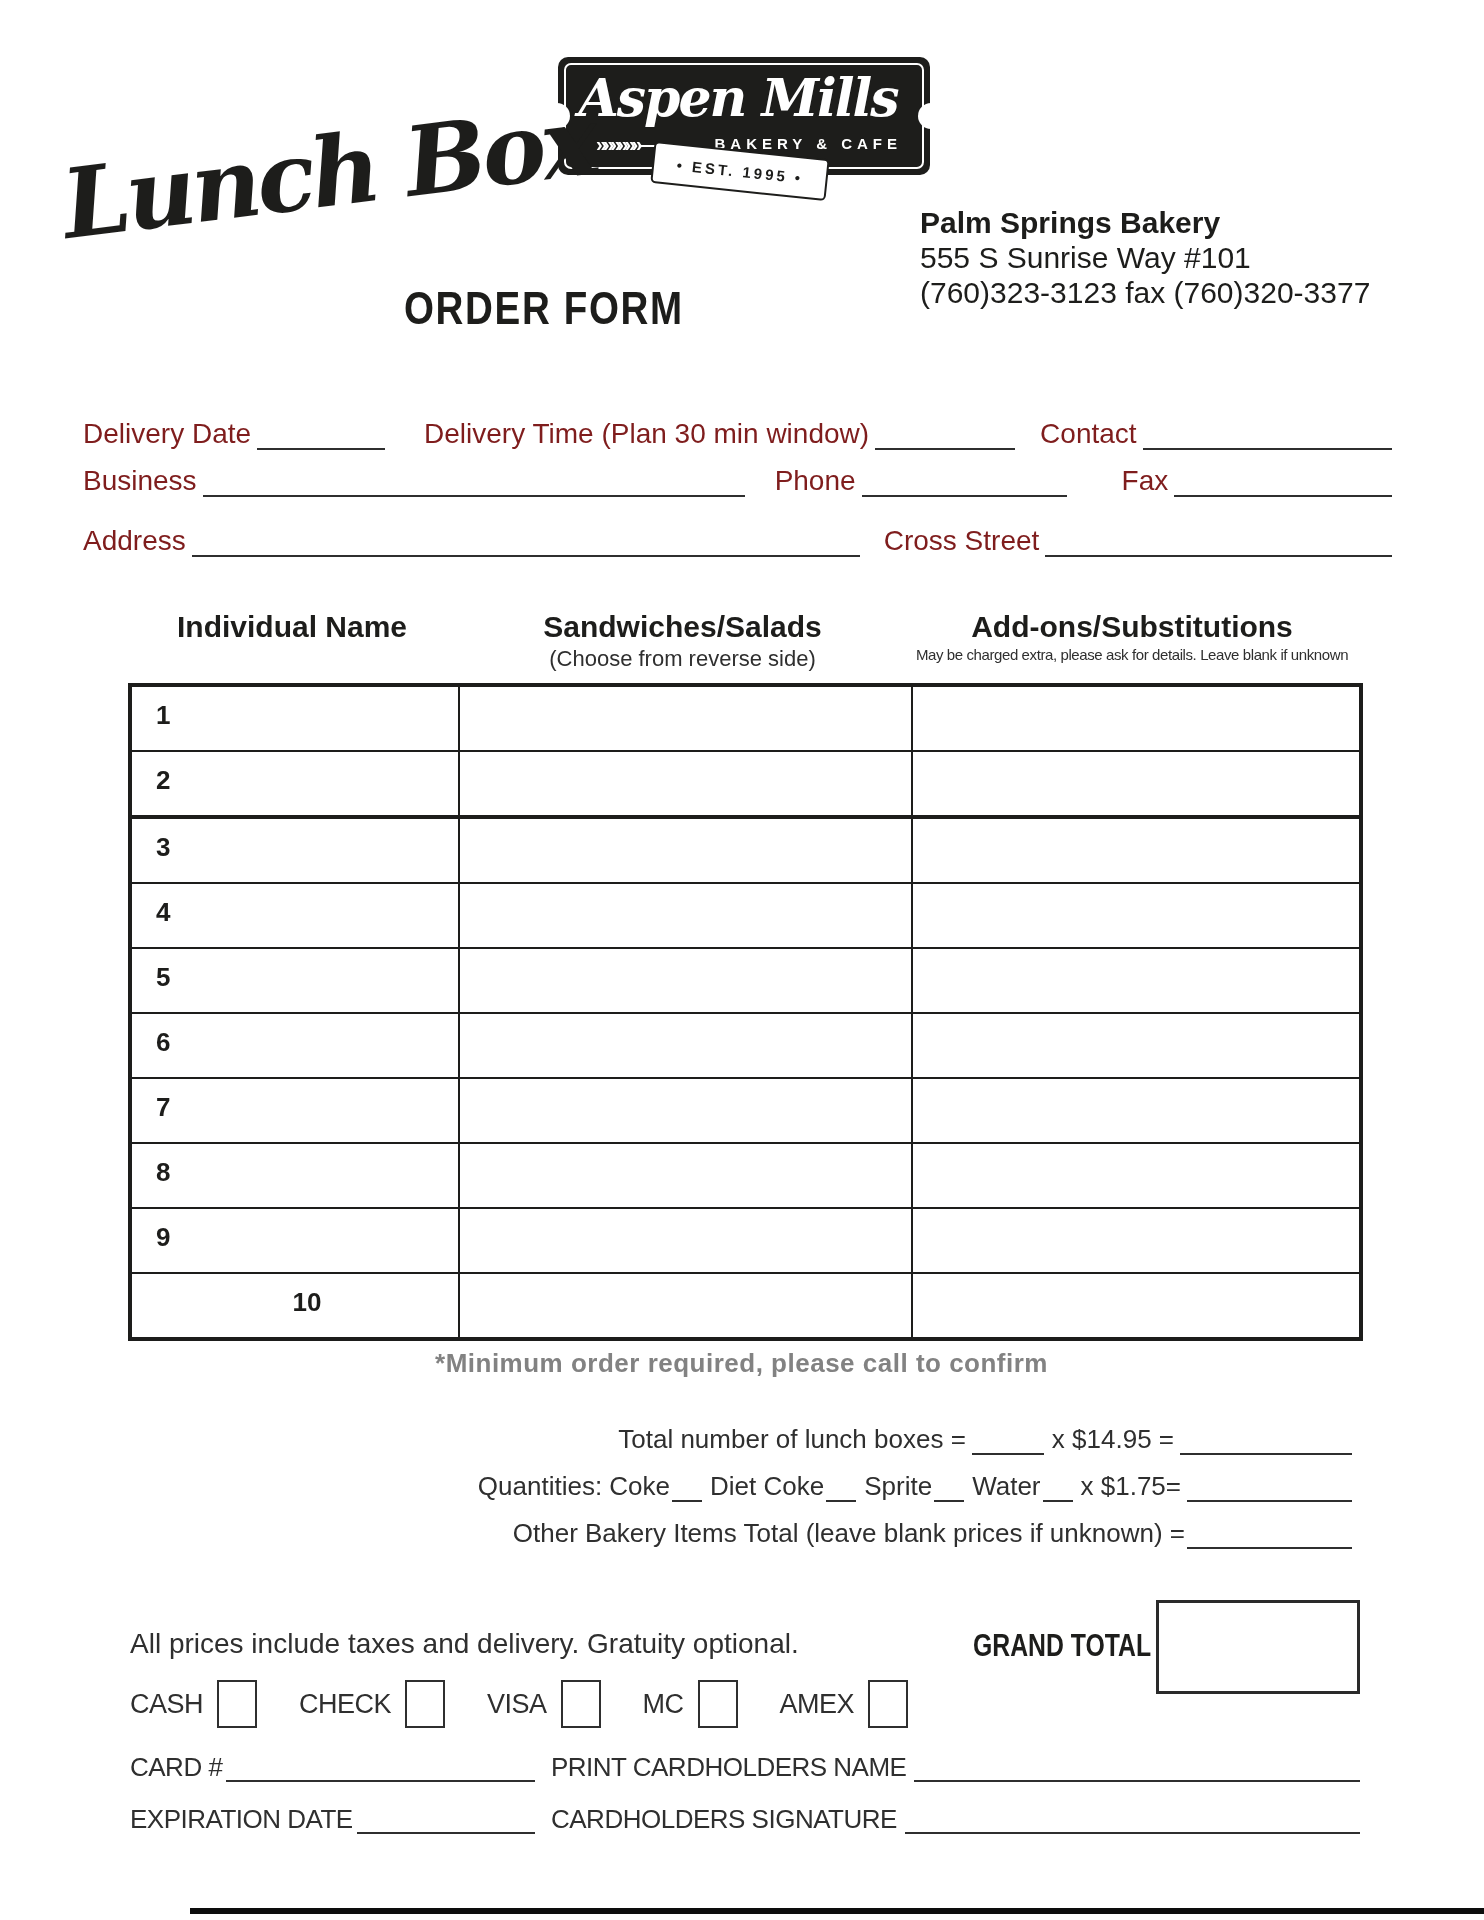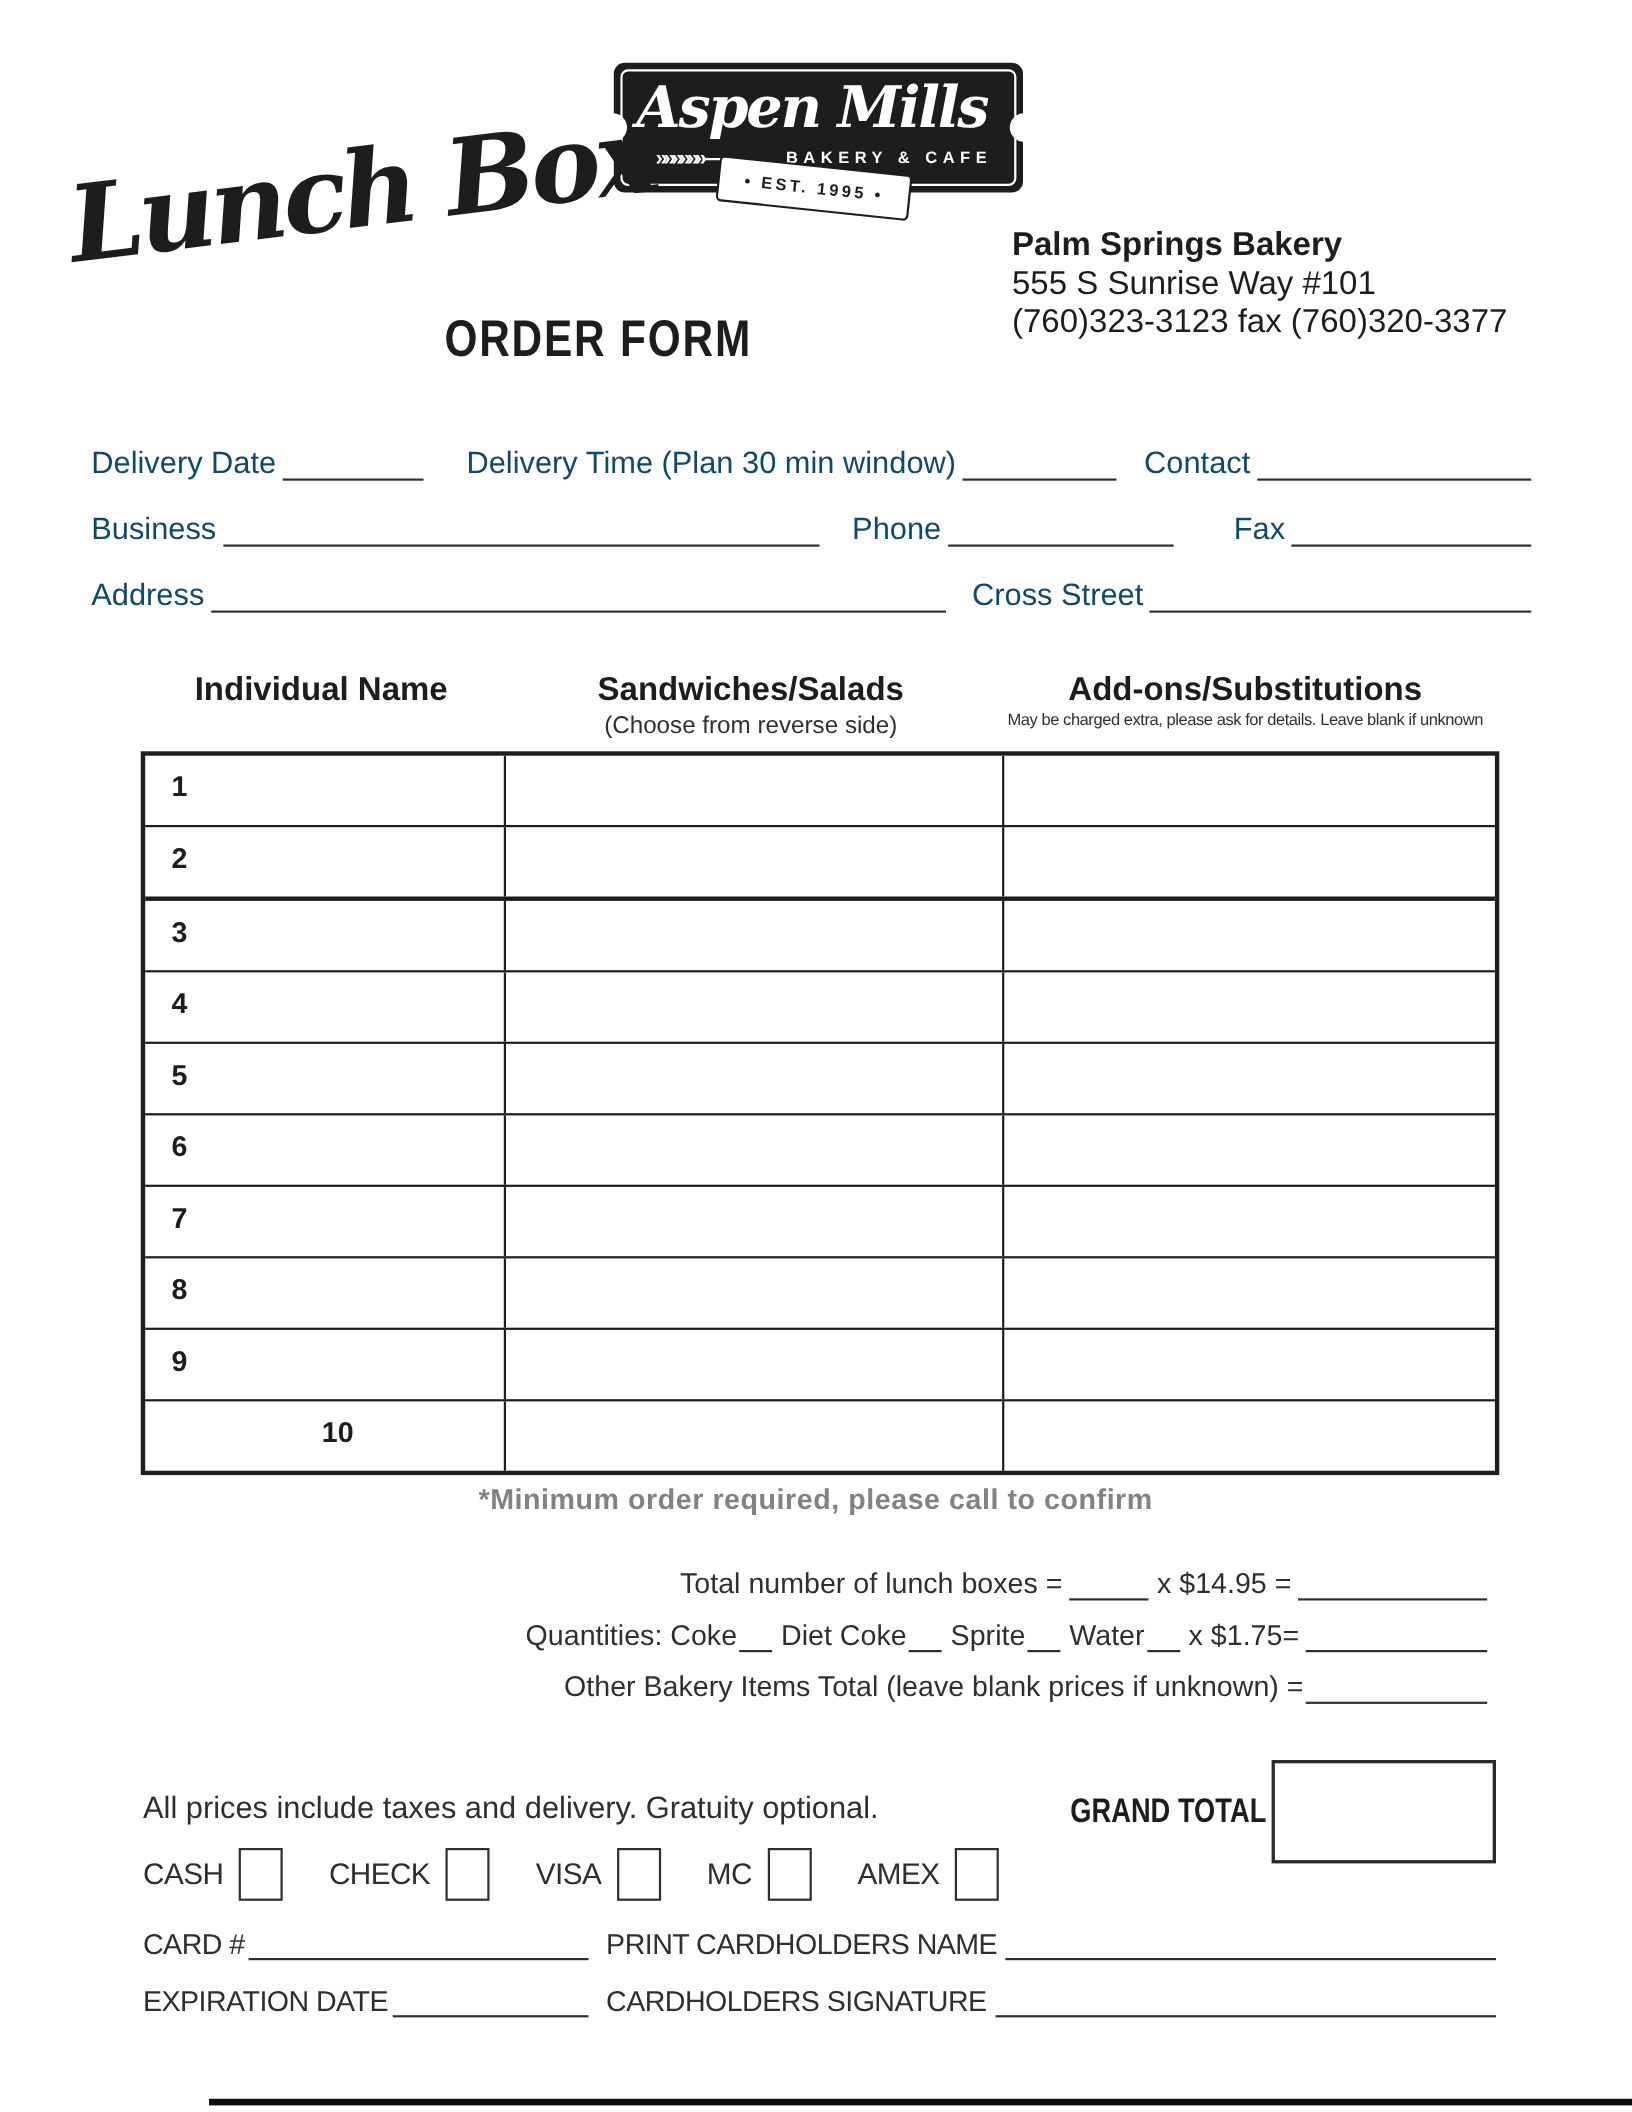--- a/index.html
+++ b/index.html
@@ -30,21 +30,21 @@
     font-family:"DejaVu Serif",serif;font-style:italic;font-weight:bold;
     font-size:96px;letter-spacing:-4px;transform:rotate(-7deg);
     transform-origin:left bottom;white-space:nowrap;}
   .order-form{position:absolute;left:404px;top:280px;font-weight:bold;
     font-size:47px;letter-spacing:2px;transform:scaleX(0.82);
     transform-origin:left top;white-space:nowrap;}
   .bakery{position:absolute;left:920px;top:205px;font-size:30px;line-height:35px;color:#1d1d1b;}
   .bakery .bname{font-weight:bold;}
   
   .frow{position:absolute;left:83px;width:1309px;display:flex;align-items:flex-end;
-    font-size:28px;color:#0c4a6e;white-space:nowrap;}
+    font-size:28px;color:#7f1d1d;white-space:nowrap;}
   .frow .lbl{line-height:32px;}
   .blank{border-bottom:2.5px solid #2f2f2f;height:30px;flex:0 0 auto;}
   .blank.grow{flex:1 1 auto;}
   
   .thead{position:absolute;text-align:center;}
   .th-main{font-size:30px;font-weight:bold;}
   .th-sub{font-size:22px;color:#2f2f2f;margin-top:2px;}
   .th-sub.tiny{font-size:15px;letter-spacing:-0.4px;}
   .otable{position:absolute;left:128px;top:683px;width:1235px;height:658px;
     border:4px solid #1d1d1b;box-sizing:border-box;display:flex;flex-direction:column;}
@@ -101,21 +101,21 @@
     <div class="bname">Palm Springs Bakery</div>
     <div>555 S Sunrise Way #101</div>
     <div>(760)323-3123 fax (760)320-3377</div>
   </div>
 
   <div class="frow" style="top:405px;">
     <span class="lbl">Delivery Date</span>
     <span class="blank" style="width:128px;margin-left:6px;"></span>
     <span class="lbl" style="margin-left:39px;">Delivery Time (Plan 30 min window)</span>
     <span class="blank" style="width:140px;margin-left:6px;"></span>
-    <span class="lbl" style="margin-left:25px;">Contact</span>
+    <span class="lbl" style="margin-left:25px;margin-top:13px;">Contact</span>
     <span class="blank grow" style="margin-left:6px;"></span>
   </div>
   <div class="frow" style="top:525px;">
     <span class="lbl">Address</span>
     <span class="blank" style="width:668px;margin-left:6px;"></span>
     <span class="lbl" style="margin-left:24px;">Cross Street</span>
     <span class="blank grow" style="margin-left:6px;"></span>
   </div>
   <div class="frow" style="top:465px;">
     <span class="lbl">Business</span>

